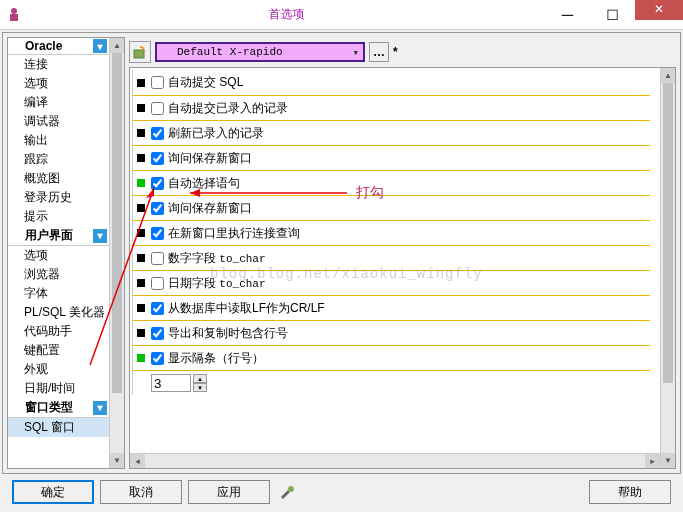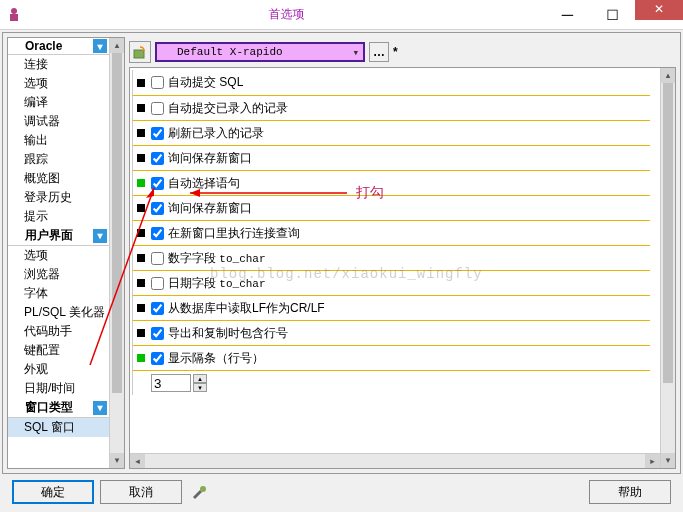--- a/index.html
+++ b/index.html
@@ -198,20 +198,21 @@
         <div class="sb-arrow" style="width:15px">◂</div>
         <div class="sb-arrow" style="width:15px">▸</div>
       </div>
     </div>
   </div>
 </div>
 
 <div class="footer">
   <button class="btn primary">确定</button>
   <button class="btn">取消</button>
+  <button class="btn">应用</button>
   <div class="toolbar-icon" style="border:none">
     <svg width="18" height="18">
         <path d="M3 14 L10 7 L12 9 L5 16 Z" fill="#666"></path>
         <circle cx="13" cy="6" r="3" fill="#8a5"></circle>
       </svg>
   </div>
   <div class="footer-spacer"></div>
   <button class="btn">帮助</button>
 </div>
 

